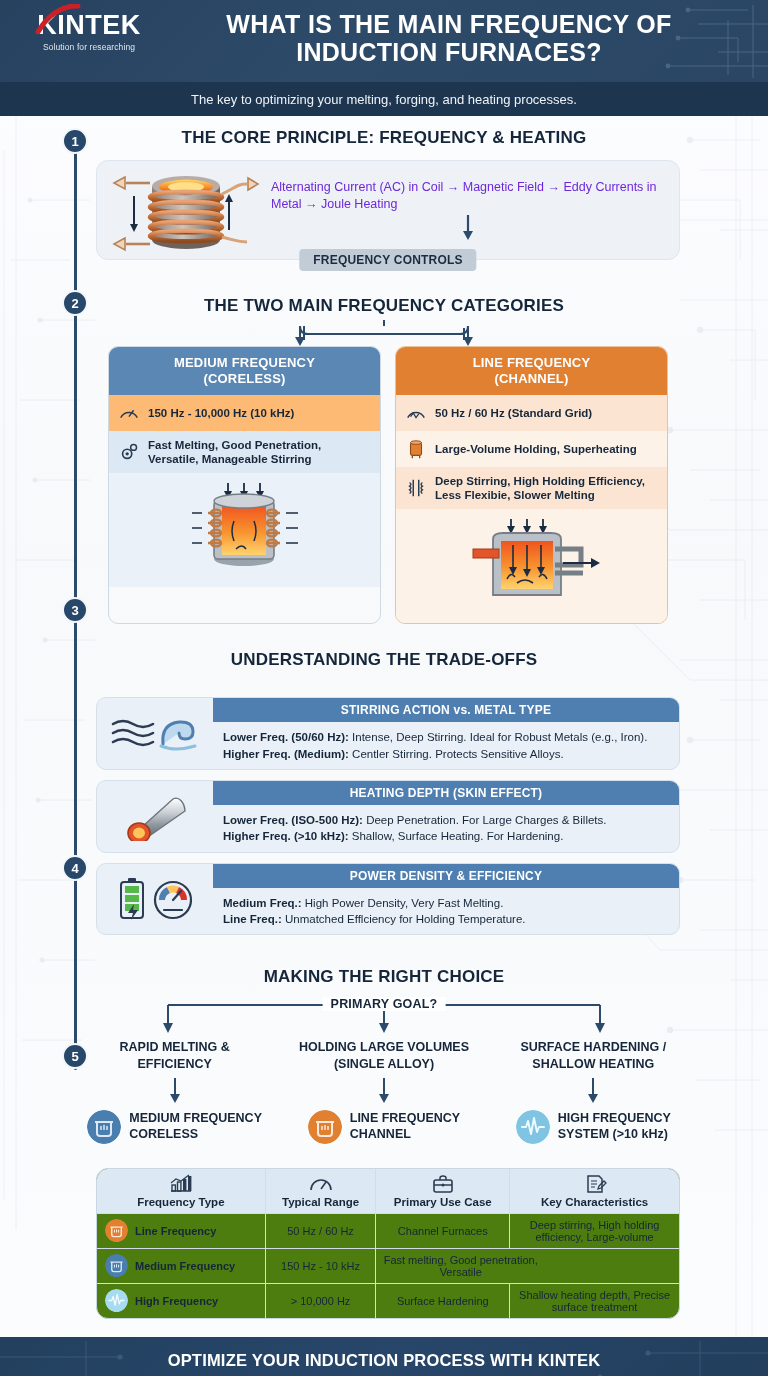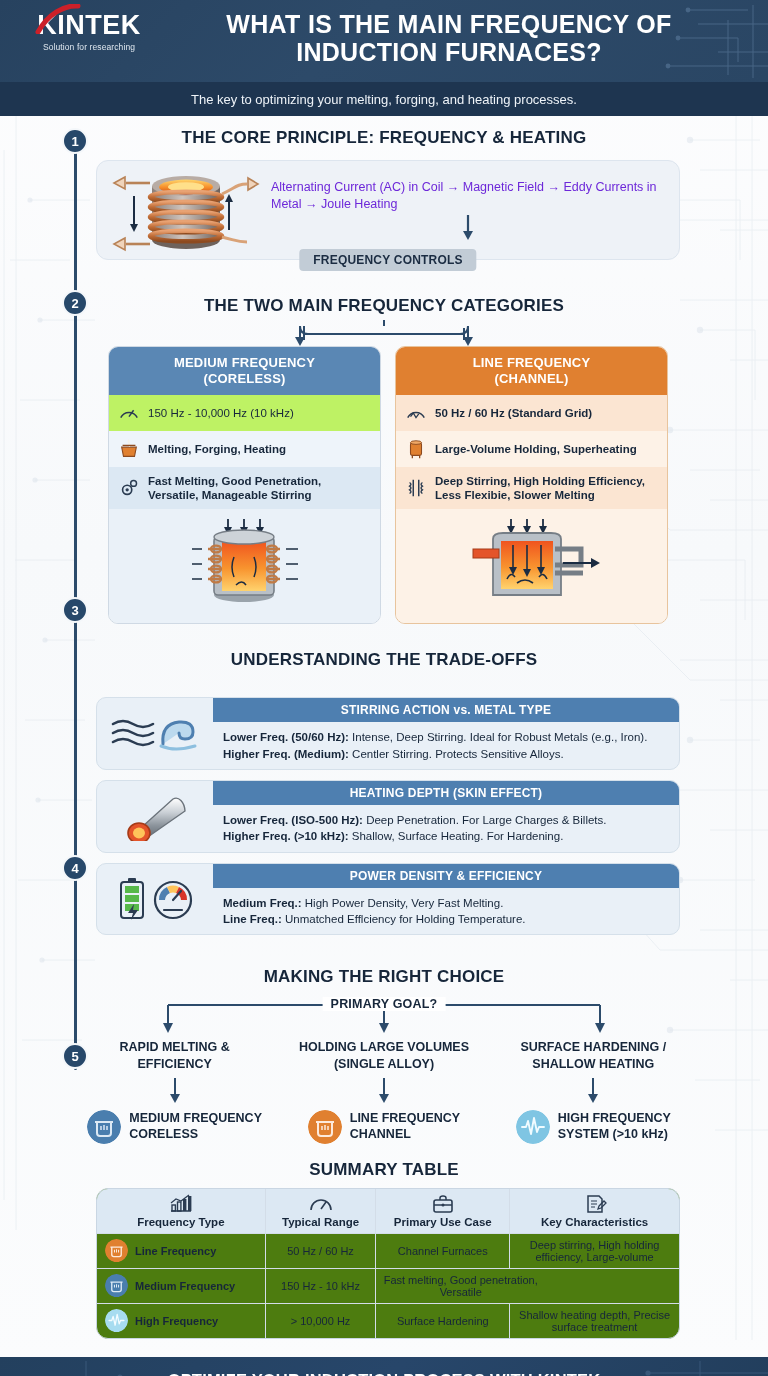--- a/index.html
+++ b/index.html
@@ -99,21 +99,21 @@
   .fcard-head {
     text-align: center; color: #fff; font-weight: 700; font-size: 13px;
     padding: 8px 4px; line-height: 1.22; letter-spacing: .2px;
   }
   .fcard-head.blue { background: #5a87b4; }
   .fcard-head.orange { background: #e08030; }
   .frow {
     display:flex; align-items:center; gap: 8px; padding: 7px 9px;
     font-size: 11.5px; line-height: 1.25; font-weight: 600; color:#17273b;
   }
-  .frow.b1 { background:#bef264; font-weight:400; }
+  .frow.b1 { background:#fdba74; font-weight:700; }
   .frow.b2 { background:#eef4fa; }
   .frow.b3 { background:#dce8f3; }
   .frow.o1 { background:#fbe5d2; font-weight:700; }
   .frow.o2 { background:#fdf2e7; }
   .frow.o3 { background:#fbe5d2; }
   .frow .ic { width: 22px; height: 22px; flex: none; }
   .fcard-art { background:#eaf1f8; padding: 8px 0 10px; text-align:center; }
   .fcard-art.orange { background:#fdf2e7; }
 
   
@@ -331,28 +331,20 @@
           <div>MEDIUM FREQUENCY</div>
           <div>(CORELESS)</div>
         </div>
         <div class="frow b1">
           <svg class="ic" viewBox="0 0 24 24">
             <path d="M3 17 A10 10 0 0 1 21 17" stroke="#2b3c52" stroke-width="1.6" fill="none"></path>
             <path d="M12 16 L17 9" stroke="#2b3c52" stroke-width="1.6" fill="none"></path>
           </svg>
           <span>150 Hz - 10,000 Hz (10 kHz)</span>
         </div>
-        <div class="frow b2">
-          <svg class="ic" viewBox="0 0 24 24">
-            <path d="M4 10 H20 L18 20 H6 Z" fill="#e08030" stroke="#8d4a1f" stroke-width="1.2"></path>
-            <path d="M12 2 C10 5, 14 6, 12 9" stroke="#f5f1e8" stroke-width="2" fill="none"></path>
-            <path d="M5 8 H19" stroke="#8d4a1f" stroke-width="1.4"></path>
-          </svg>
-          <span>Melting, Forging, Heating</span>
-        </div>
         <div class="frow b3">
           <svg class="ic" viewBox="0 0 24 24">
             <circle cx="10" cy="14" r="5" fill="none" stroke="#2b3c52" stroke-width="1.8"></circle>
             <circle cx="10" cy="14" r="1.8" fill="#2b3c52"></circle>
             <circle cx="17" cy="7" r="3.2" fill="none" stroke="#2b3c52" stroke-width="1.6"></circle>
           </svg>
           <span>Fast Melting, Good Penetration, Versatile, Manageable Stirring</span>
         </div>
         <div class="fcard-art">
           <svg width="130" height="92" viewBox="0 0 130 92">
@@ -639,21 +631,20 @@
           <div class="cres-text">
             <div>HIGH FREQUENCY</div>
             <div>SYSTEM (&gt;10 kHz)</div>
           </div>
         </div>
       </div>
     </div>
   </div>
 
   <div class="section s5">
-    <div class="sec-title">SUMMARY TABLE</div>
 
     <div class="table">
       <div class="trow thead">
         <div class="tcell c1">
           <svg width="26" height="20" viewBox="0 0 26 20">
             <path d="M3 17 H23" stroke="#2b3c52" stroke-width="1.6"></path>
             <rect x="4" y="11" width="3.4" height="6" fill="none" stroke="#2b3c52" stroke-width="1.4"></rect>
             <rect x="9.5" y="8" width="3.4" height="9" fill="none" stroke="#2b3c52" stroke-width="1.4"></rect>
             <rect x="15" y="5" width="3.4" height="12" fill="#2b3c52"></rect>
             <rect x="20" y="2" width="3.4" height="15" fill="#2b3c52"></rect>

